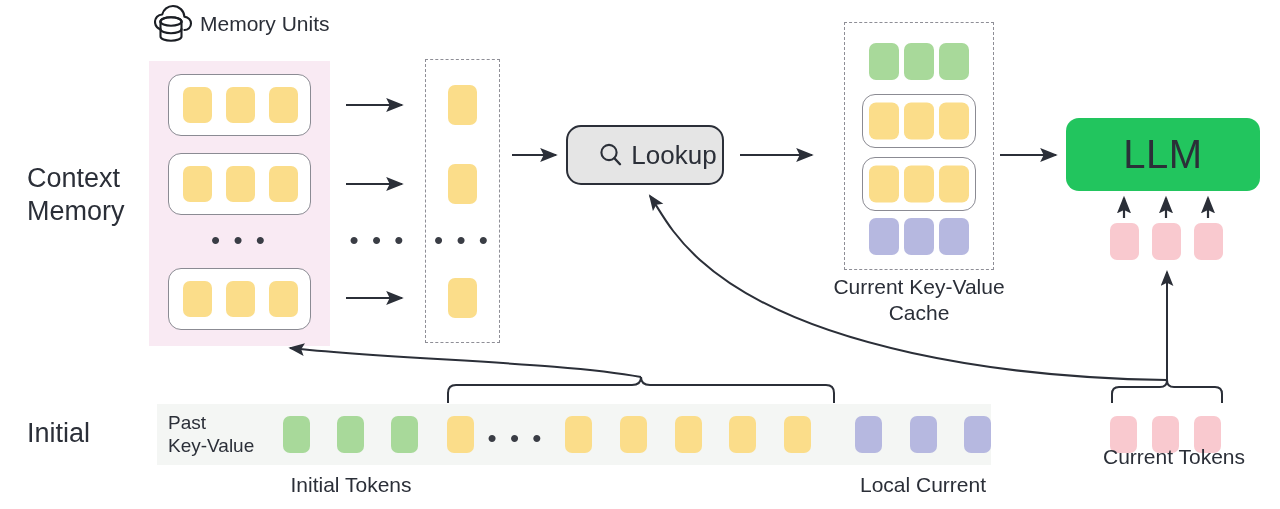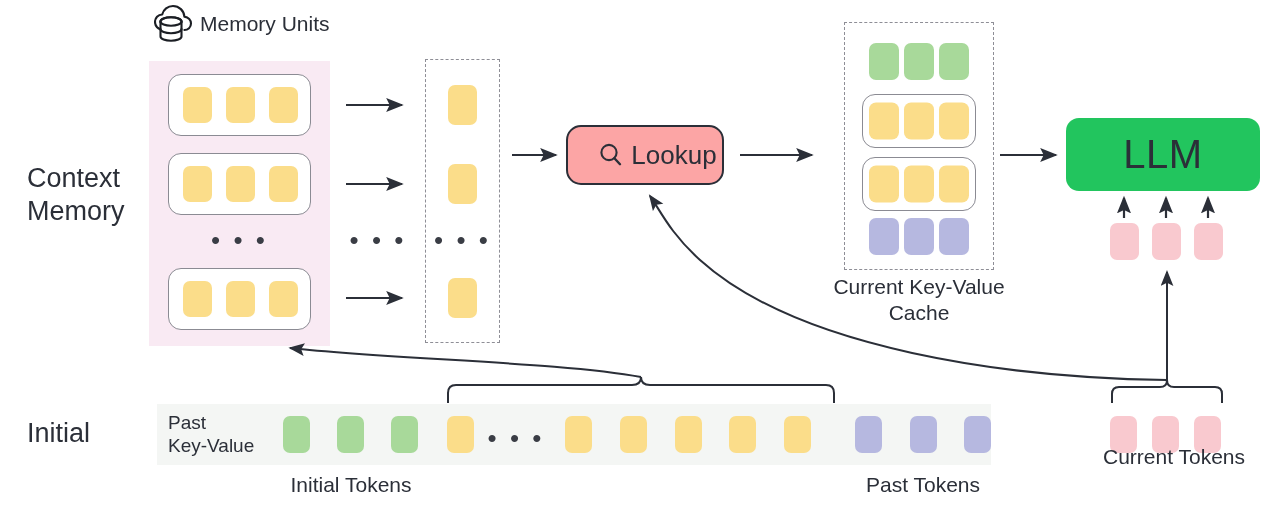--- a/index.html
+++ b/index.html
@@ -59,21 +59,21 @@
     box-sizing:border-box;
     background:transparent;
   }
 
   
   #lookup{
     position:absolute;
     left:566px;top:125px;width:158px;height:60px;
     border:2px solid #2b2f38;
     border-radius:15px;
-    background:#fca5a5;
+    background:#e5e5e5;
     box-sizing:border-box;
     display:flex;align-items:center;justify-content:center;gap:7px;padding-left:25px;
   }
   #lookup .lk-text{font-size:26px;color:#2b2f38;}
 
   
   #llm{
     position:absolute;
     left:1066px;top:118px;width:194px;height:73px;
     background:#22c55e;
@@ -204,21 +204,21 @@
 
   <div class="tok tok-purple" style="left:855px;top:416px;width:27px;height:37px;"></div>
   <div class="tok tok-purple" style="left:910px;top:416px;width:27px;height:37px;"></div>
   <div class="tok tok-purple" style="left:964px;top:416px;width:27px;height:37px;"></div>
 
   <div class="tok tok-pink" style="left:1110px;top:416px;width:27px;height:37px;"></div>
   <div class="tok tok-pink" style="left:1152px;top:416px;width:27px;height:37px;"></div>
   <div class="tok tok-pink" style="left:1194px;top:416px;width:27px;height:37px;"></div>
 
   <div class="lbl lbl-mid center" style="left:265px;top:472px;width:172px;">Initial Tokens</div>
-  <div class="lbl lbl-mid center" style="left:834px;top:472px;width:178px;">Past Tokens</div>
+  <div class="lbl lbl-mid center" style="left:834px;top:472px;width:178px;">Local Current</div>
   <div class="lbl lbl-mid center" style="left:1080px;top:444px;width:188px;">Current Tokens</div>
 
   <svg class="ov" viewBox="0 0 1280 509">
     <defs>
       <marker id="ah" markerWidth="9" markerHeight="9" refX="7.2" refY="3.2" orient="auto" markerUnits="strokeWidth">
         <path d="M0,0 L8,3.2 L0,6.4 L1.6,3.2 Z" fill="#2b2f38"></path>
       </marker>
       <marker id="ah2" markerWidth="9" markerHeight="9" refX="7.0" refY="3.2" orient="auto" markerUnits="strokeWidth">
         <path d="M0,0 L8,3.2 L0,6.4 L1.6,3.2 Z" fill="#2b2f38"></path>
       </marker>

